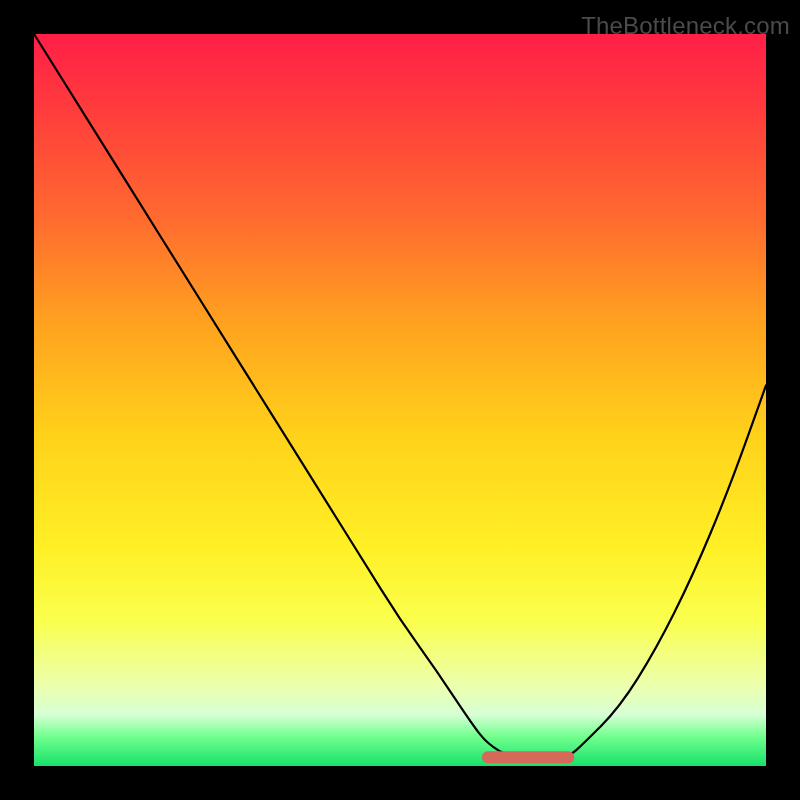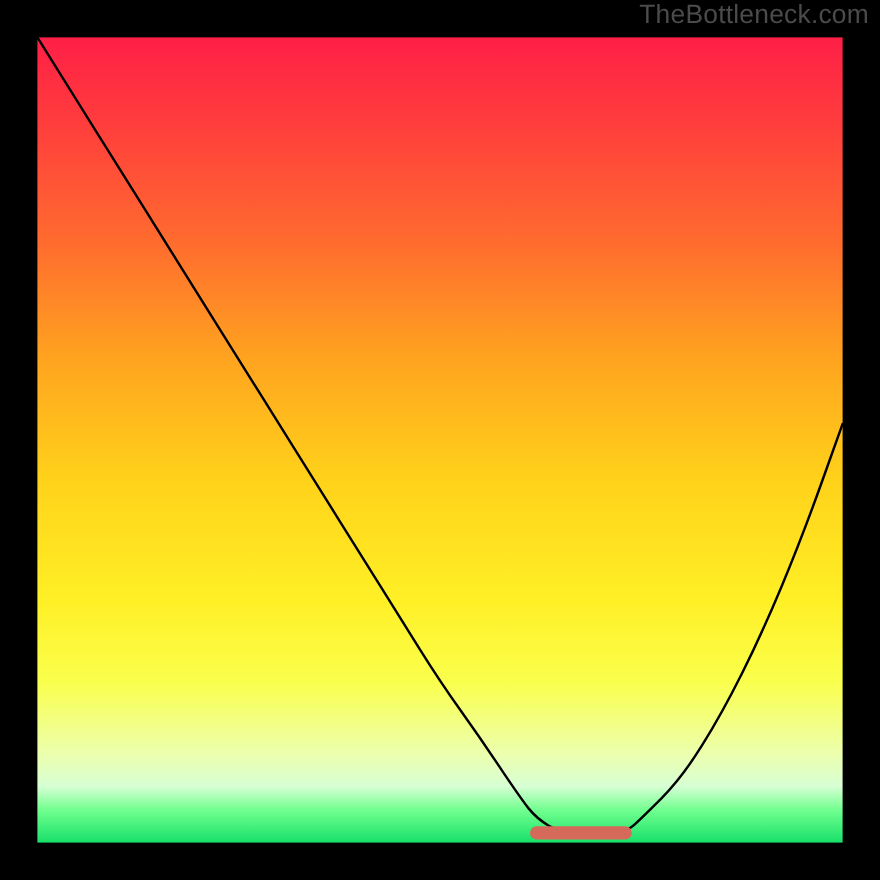--- a/index.html
+++ b/index.html
@@ -19,21 +19,21 @@
       #ffd21a 55%,
       #fff026 70%,
       #faff4c 80%,
       #ecffae 89%,
       #d7ffd4 93%,
       #70ff8e 96%,
       #18e06a 100%);
   }
   .watermark {
     position: absolute;
-    top: 0;
+    top: 12px;
     right: 10px;
     font-family: Arial, Helvetica, sans-serif;
     font-size: 24px;
     color: #4b4b4b;
     letter-spacing: 0.2px;
     user-select: none;
   }
   svg.curve {
     position: absolute;
     left: 34px;

